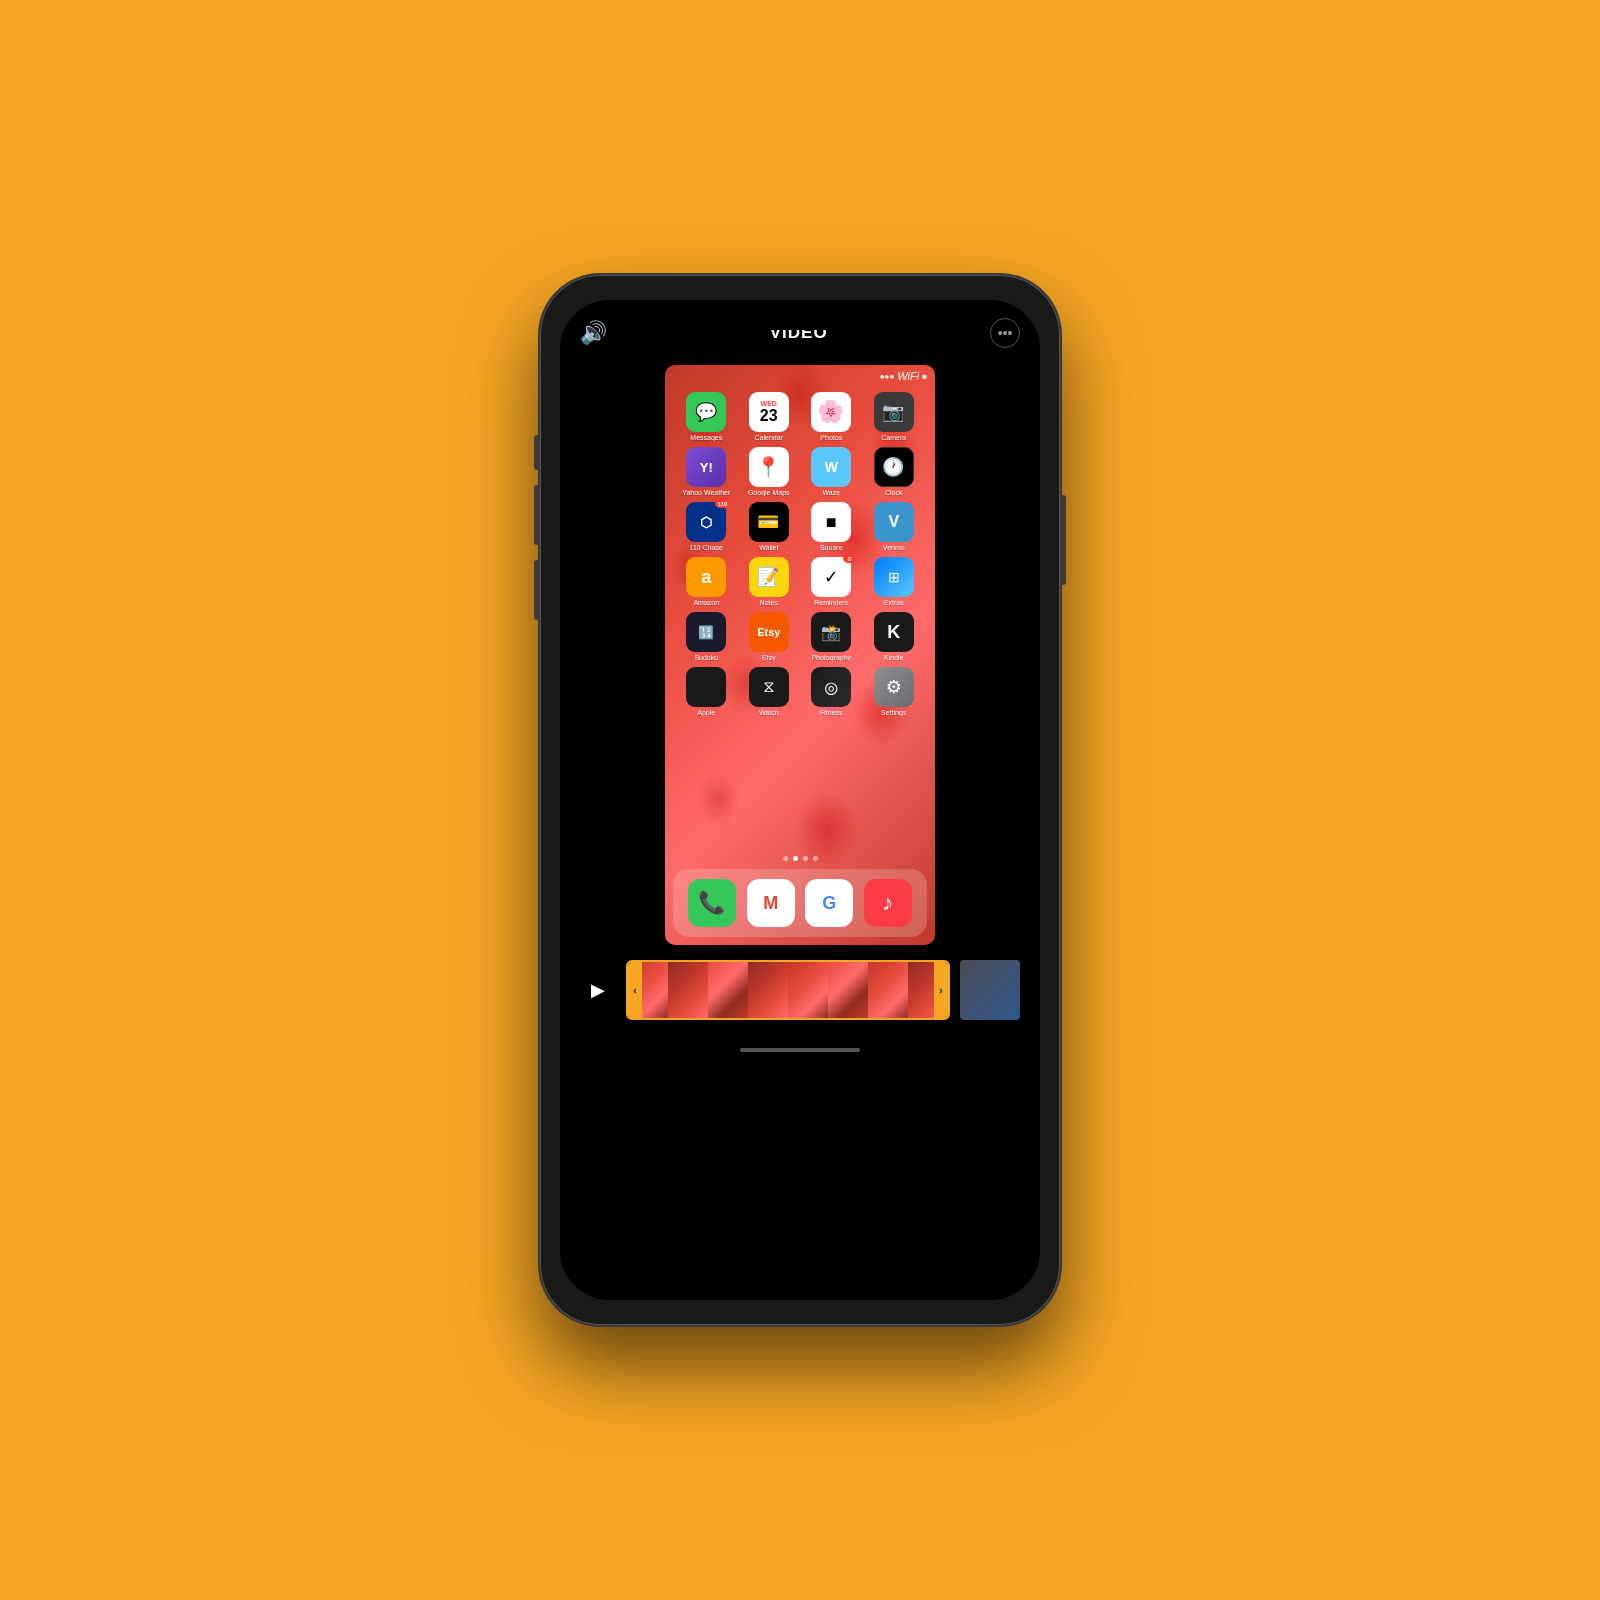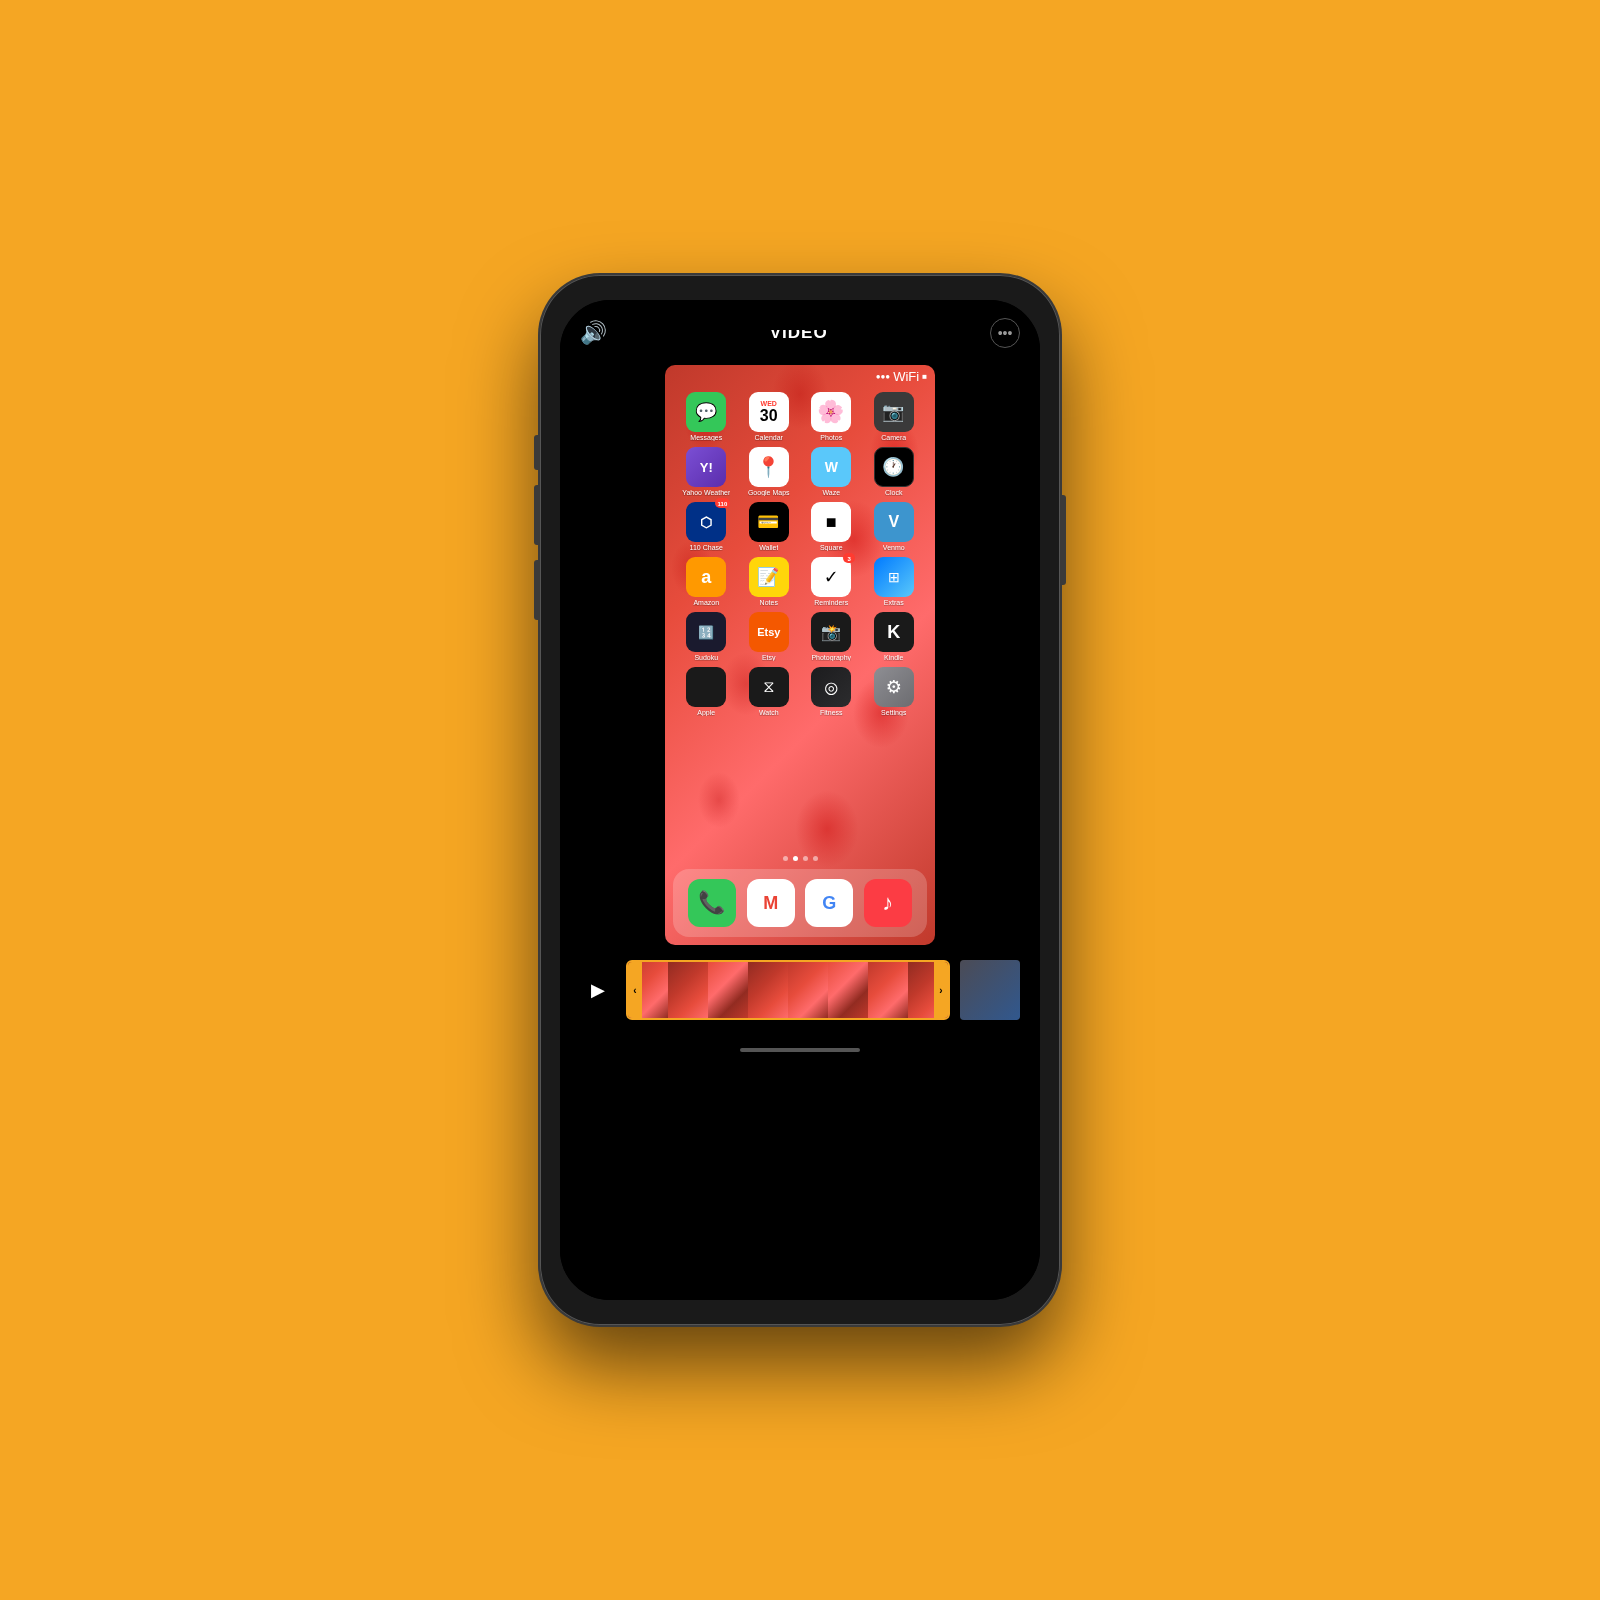--- a/index.html
+++ b/index.html
@@ -527,38 +527,38 @@
     </div>
 
     <div class="screen-content">
 
       <div class="phone-screenshot">
         <div class="screenshot-bg">
 
           <div class="ss-status-bar">
             <div class="ss-status-icons">
               <span style="font-size:8px;">●●●</span>
-              <span style="font-size:13px;">WiFi</span>
+              <span style="font-size:11px;font-style:italic;">WiFi</span>
               <span style="font-size:8px;">■</span>
             </div>
           </div>
 
           <div class="app-grid">
 
             <div class="app-row">
               <div class="app-icon">
                 <div class="app-icon-img app-messages">
                   <span style="color:#fff;font-size:18px;">💬</span>
                 </div>
                 <span class="app-label">Messages</span>
               </div>
               <div class="app-icon">
                 <div class="app-icon-img" style="background:#fff;display:flex;flex-direction:column;align-items:center;justify-content:center;padding:2px;">
                   <span style="color:#ff3b30;font-size:7px;font-weight:700;line-height:1;">WED</span>
-                  <span style="color:#000;font-size:16px;font-weight:700;line-height:1.1;">30</span>
+                  <span style="color:#000;font-size:16px;font-weight:700;line-height:1.1;">23</span>
                 </div>
                 <span class="app-label">Calendar</span>
               </div>
               <div class="app-icon">
                 <div class="app-icon-img" style="background:#fff;">
                   <span style="font-size:22px;">🌸</span>
                 </div>
                 <span class="app-label">Photos</span>
               </div>
               <div class="app-icon">

